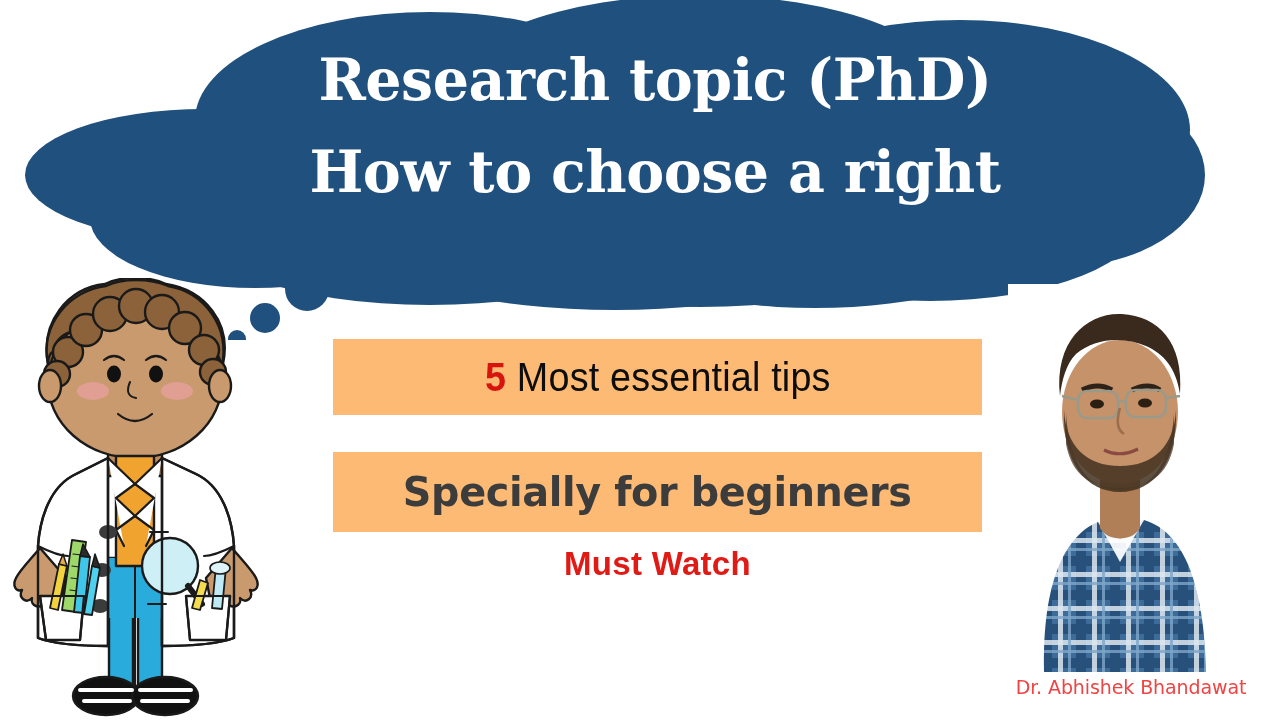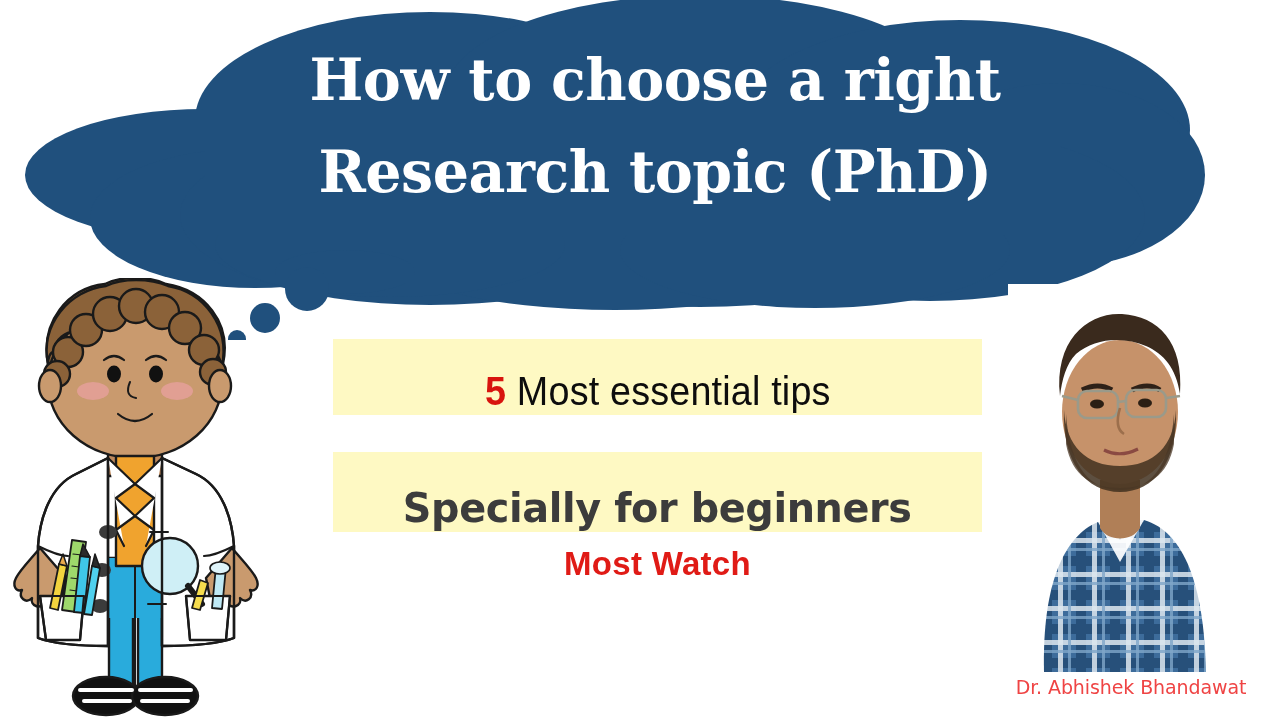--- a/index.html
+++ b/index.html
@@ -36,23 +36,23 @@
     letter-spacing: -0.5px;
     text-rendering: optimizeLegibility;
   }
   .cloud-title-line { display: block; white-space: nowrap; }
 
   
   .banner {
     position: absolute;
     left: 333px;
     width: 649px;
-    background: #fef9c3;
+    background: #fdba74;
     display: flex;
-    align-items: flex-end;
+    align-items: center;
     justify-content: center;
     box-sizing: border-box;
   }
   #banner-tips {
     top: 339px;
     height: 76px;
   }
   #banner-beginners {
     top: 452px;
     height: 80px;
@@ -138,22 +138,22 @@
         <ellipse cx="345" cy="272" rx="70" ry="22"></ellipse>
         <rect x="205" y="95" width="855" height="140"></rect>
       </g>
 
       <circle cx="307" cy="289" r="22" fill="#20507D"></circle>
       <circle cx="265" cy="318" r="15" fill="#20507D"></circle>
       <circle cx="237" cy="339" r="9" fill="#20507D"></circle>
     </svg>
 
     <div id="cloud-title">
+      <span class="cloud-title-line">Research topic (PhD)</span>
       <span class="cloud-title-line">How to choose a right</span>
-      <span class="cloud-title-line">Research topic (PhD)</span>
     </div>
   </div>
 
   <div id="scientist">
     <svg width="250" height="442" viewBox="0 0 250 442">
       <g stroke="#1a1a1a" stroke-width="2.4" stroke-linejoin="round" stroke-linecap="round">
 
         <rect x="98" y="148" width="54" height="50" fill="#BE8A5E"></rect>
 
         <path d="M38 86 C30 44 58 10 95 6 C110 -2 140 -2 156 6 C194 12 222 44 213 86
@@ -271,21 +271,21 @@
   </div>
 
   <div class="banner" id="banner-tips">
     <span id="tips-text"><span id="tips-number">5</span><span> Most essential tips</span></span>
   </div>
 
   <div class="banner" id="banner-beginners">
     <span id="beginners-text">Specially for beginners</span>
   </div>
 
-  <div id="must-watch">Most Watch</div>
+  <div id="must-watch">Must Watch</div>
 
   <div id="presenter-photo">
     <svg width="218" height="388" viewBox="0 0 218 388">
       <defs>
         <clipPath id="photoClip">
             <rect x="0" y="0" width="218" height="388"></rect>
           </clipPath>
         <pattern id="plaid" width="34" height="34" patternUnits="userSpaceOnUse">
           <rect width="34" height="34" fill="#3d6c9b"></rect>
           <rect x="0" y="0" width="34" height="10" fill="#27507a"></rect>

